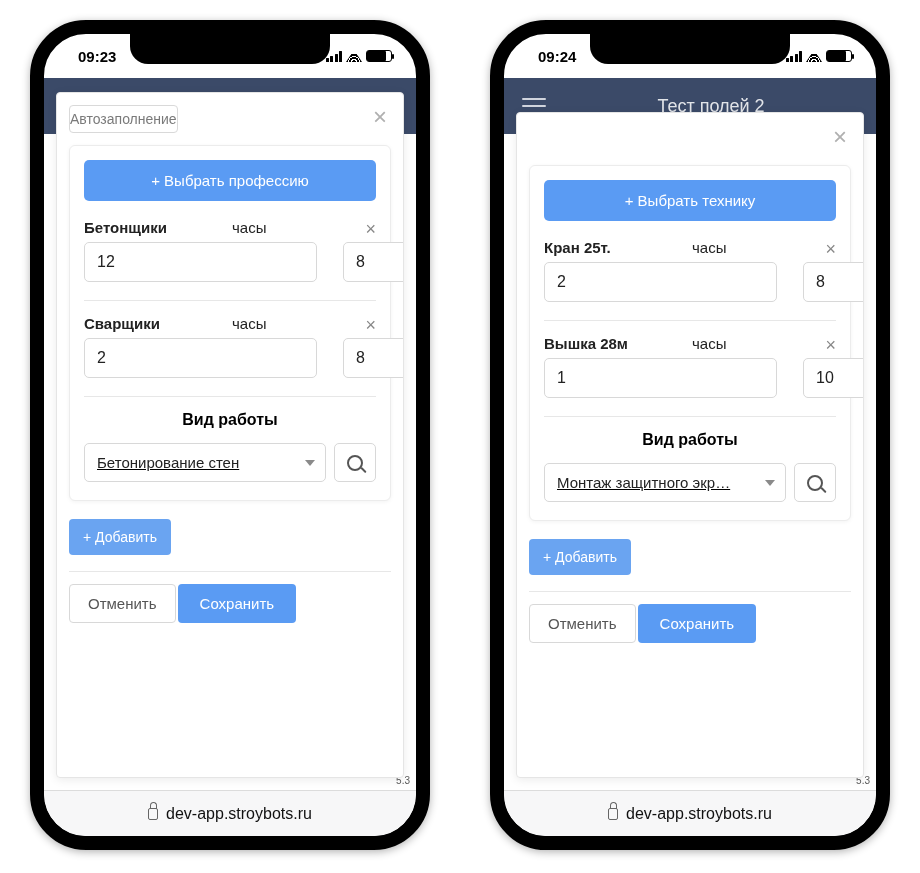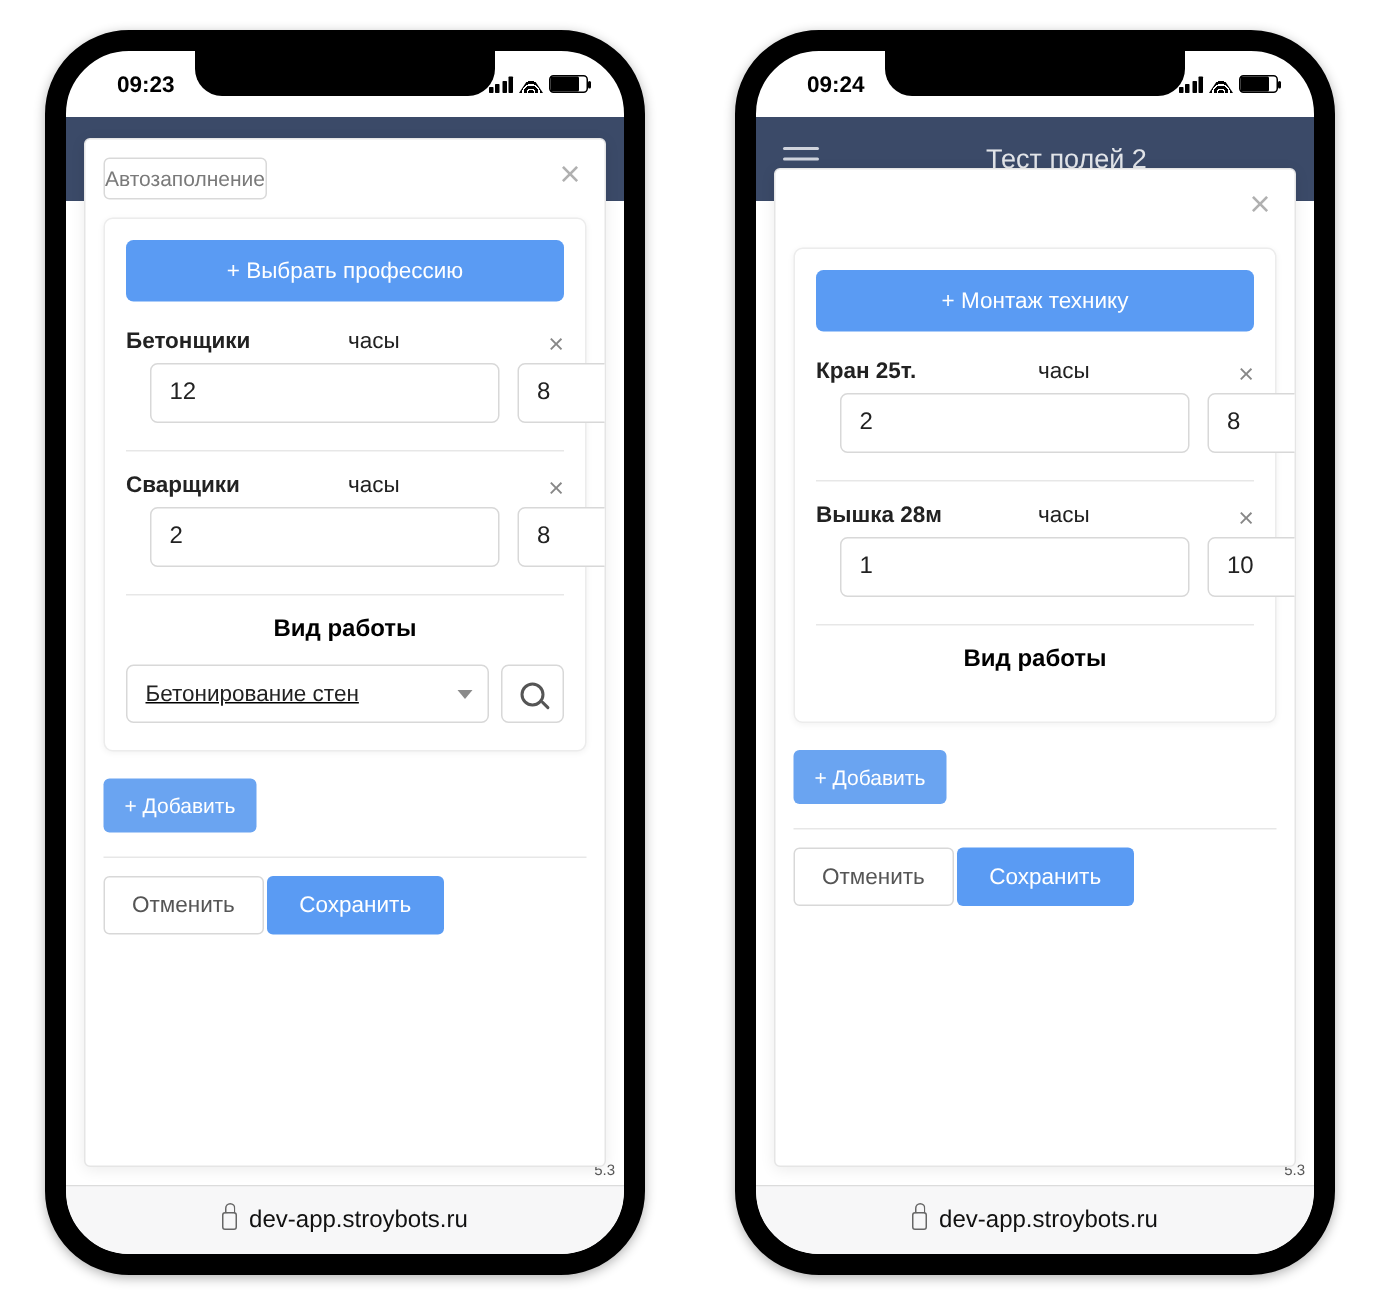--- a/index.html
+++ b/index.html
@@ -65,21 +65,21 @@
   }
   .bluebtn {
     width:100%; background:#5a9bf3; color:#fff; border:none; border-radius:5px;
     padding:12px 10px; font-size:15px; font-weight:500; cursor:pointer; margin-bottom:18px;
   }
   .row { margin-bottom:10px; }
   .row-head { display:flex; align-items:center; margin-bottom:6px; font-size:15px; font-weight:600; color:#222; position:relative; }
   .row-head .col-a { flex:1; }
   .row-head .col-b { flex:1; padding-left:4px; font-weight:400; }
   .row-x { position:absolute; right:0; top:0; font-size:18px; color:#888; background:none; border:none; cursor:pointer; }
-  .row-inputs { display:flex; gap:12px;margin-left:16px; }
+  .row-inputs { display:flex; gap:26px; }
   .tin {
     flex:1; border:1px solid #d8d8d8; border-radius:5px; padding:10px 12px;
     font-size:16px; color:#222; background:#fff;
   }
   .hr { border:none; border-top:1px solid #e7e7e7; margin:18px 0 14px; }
 
   .work-title { text-align:center; font-weight:700; font-size:16px; margin:6px 0 14px; }
   .select-row { display:flex; gap:8px; align-items:stretch;text-decoration:underline; }
   .select {
     flex:1; border:1px solid #d8d8d8; border-radius:5px; padding:10px 32px 10px 12px;
@@ -244,21 +244,21 @@
       <span class="appbar-title">Тест полей 2</span>
     </div>
 
     <div class="modal" style="top:78px">
       <div class="modal-top">
         <span></span>
         <button class="x-btn">×</button>
       </div>
 
       <div class="card">
-        <button class="bluebtn">+ Монтаж технику</button>
+        <button class="bluebtn">+ Выбрать технику</button>
 
         <div class="row">
           <div class="row-head">
             <span class="col-a">Кран 25т.</span>
             <span class="col-b">часы</span>
             <button class="row-x">×</button>
           </div>
           <div class="row-inputs">
             <input class="tin" value="2" style="">
             <input class="tin" value="8" style="">
@@ -275,20 +275,29 @@
           </div>
           <div class="row-inputs">
             <input class="tin" value="1" style="">
             <input class="tin" value="10" style="">
           </div>
         </div>
 
         <hr class="hr">
 
         <div class="work-title">Вид работы</div>
+        <div class="select-row">
+          <div class="select">
+            <span>Монтаж защитного экр…</span>
+            <span class="caret"></span>
+          </div>
+          <button class="sqbtn">
+            <span class="mag"></span>
+          </button>
+        </div>
       </div>
 
       <button class="addbtn">+ Добавить</button>
       <hr class="foot-hr">
       <div class="footer">
         <button class="btn-outline">Отменить</button>
         <button class="btn-primary">Сохранить</button>
       </div>
     </div>
 

